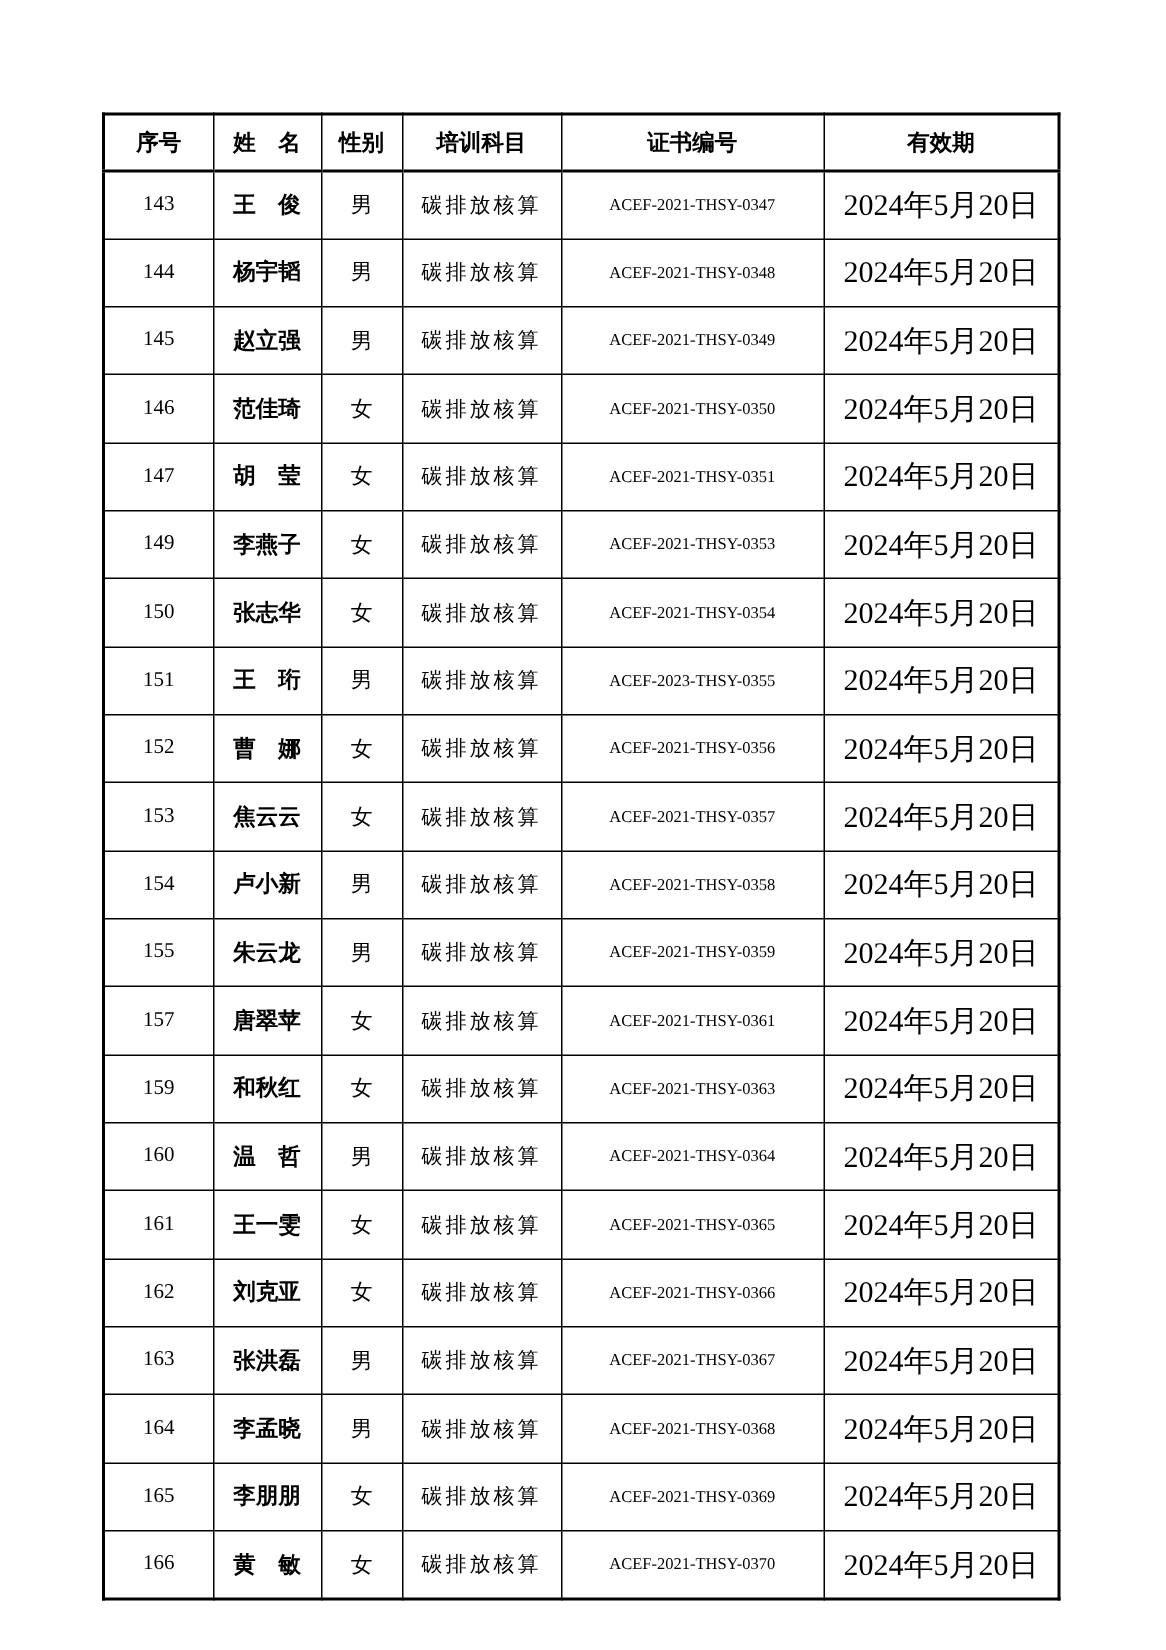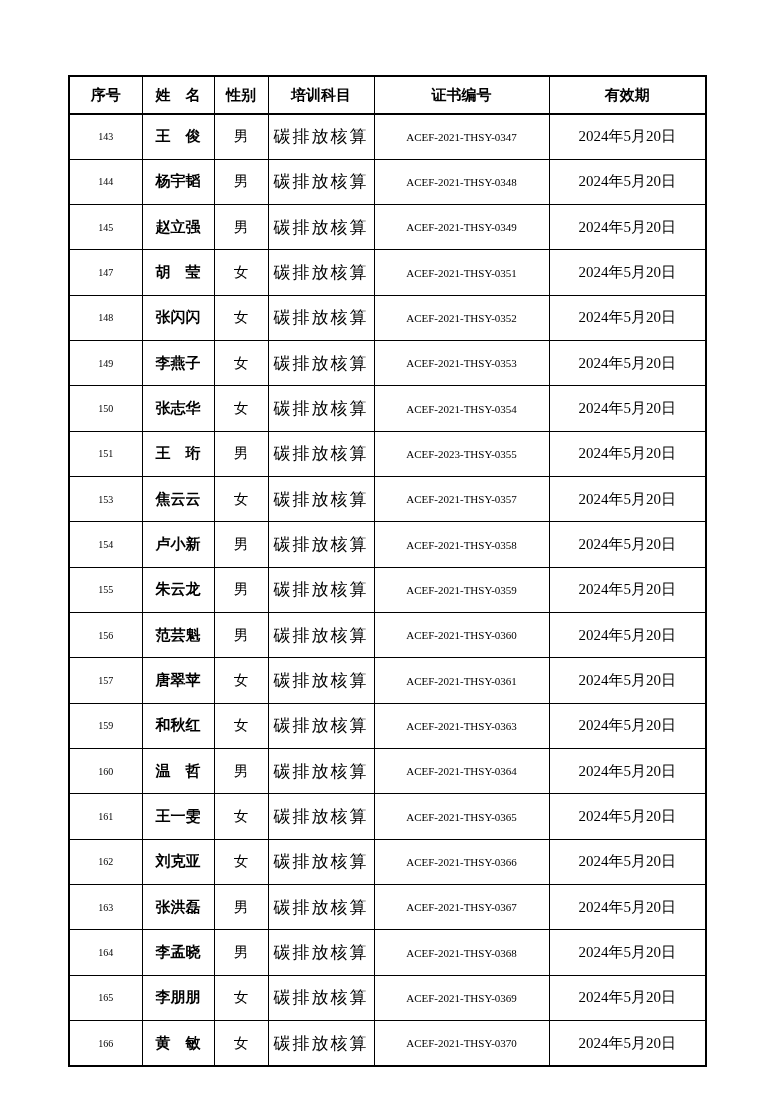--- a/index.html
+++ b/index.html
@@ -43,26 +43,26 @@
     border-bottom-width: 2px;
   }
   .doc-table tbody tr {
     height: 37px;
   }
   .doc-table tbody td {
     font-size: 14.5px;
     font-weight: normal;
   }
   
-  .doc-table td.c0 { font-size: 10px; }                 
+  .doc-table td.c0 { font-size: 14px; }                 
   .doc-table td.c1 { font-size: 15px; font-weight: bold; }                 
   .doc-table td.c2 { font-size: 14.5px; }               
-  .doc-table td.c3 { font-size: 17px; letter-spacing: 2px; } 
+  .doc-table td.c3 { font-size: 14px; letter-spacing: 2px; } 
   .doc-table td.c4 { font-size: 11px; }                 
-  .doc-table td.c5 { font-size: 15px; }               
+  .doc-table td.c5 { font-size: 20px; }               
 </style>
 </head>
 <body>
 
 <table class="doc-table">
   <colgroup>
     <col style="width:73px">
     <col style="width:72px">
     <col style="width:54px">
     <col style="width:106px">
@@ -98,36 +98,36 @@
       </tr>
       <tr>
         <td class="c0">145</td>
         <td class="c1">赵立强</td>
         <td class="c2">男</td>
         <td class="c3">碳排放核算</td>
         <td class="c4">ACEF-2021-THSY-0349</td>
         <td class="c5">2024年5月20日</td>
       </tr>
       <tr>
+        <td class="c0">146</td>
+        <td class="c1">范佳琦</td>
+        <td class="c2">女</td>
+        <td class="c3">碳排放核算</td>
+        <td class="c4">ACEF-2021-THSY-0350</td>
+        <td class="c5">2024年5月20日</td>
+      </tr>
+      <tr>
         <td class="c0">147</td>
         <td class="c1">胡　莹</td>
         <td class="c2">女</td>
         <td class="c3">碳排放核算</td>
         <td class="c4">ACEF-2021-THSY-0351</td>
         <td class="c5">2024年5月20日</td>
       </tr>
       <tr>
-        <td class="c0">148</td>
-        <td class="c1">张闪闪</td>
-        <td class="c2">女</td>
-        <td class="c3">碳排放核算</td>
-        <td class="c4">ACEF-2021-THSY-0352</td>
-        <td class="c5">2024年5月20日</td>
-      </tr>
-      <tr>
         <td class="c0">149</td>
         <td class="c1">李燕子</td>
         <td class="c2">女</td>
         <td class="c3">碳排放核算</td>
         <td class="c4">ACEF-2021-THSY-0353</td>
         <td class="c5">2024年5月20日</td>
       </tr>
       <tr>
         <td class="c0">150</td>
         <td class="c1">张志华</td>
@@ -138,20 +138,28 @@
       </tr>
       <tr>
         <td class="c0">151</td>
         <td class="c1">王　珩</td>
         <td class="c2">男</td>
         <td class="c3">碳排放核算</td>
         <td class="c4">ACEF-2023-THSY-0355</td>
         <td class="c5">2024年5月20日</td>
       </tr>
       <tr>
+        <td class="c0">152</td>
+        <td class="c1">曹　娜</td>
+        <td class="c2">女</td>
+        <td class="c3">碳排放核算</td>
+        <td class="c4">ACEF-2021-THSY-0356</td>
+        <td class="c5">2024年5月20日</td>
+      </tr>
+      <tr>
         <td class="c0">153</td>
         <td class="c1">焦云云</td>
         <td class="c2">女</td>
         <td class="c3">碳排放核算</td>
         <td class="c4">ACEF-2021-THSY-0357</td>
         <td class="c5">2024年5月20日</td>
       </tr>
       <tr>
         <td class="c0">154</td>
         <td class="c1">卢小新</td>
@@ -159,28 +167,20 @@
         <td class="c3">碳排放核算</td>
         <td class="c4">ACEF-2021-THSY-0358</td>
         <td class="c5">2024年5月20日</td>
       </tr>
       <tr>
         <td class="c0">155</td>
         <td class="c1">朱云龙</td>
         <td class="c2">男</td>
         <td class="c3">碳排放核算</td>
         <td class="c4">ACEF-2021-THSY-0359</td>
-        <td class="c5">2024年5月20日</td>
-      </tr>
-      <tr>
-        <td class="c0">156</td>
-        <td class="c1">范芸魁</td>
-        <td class="c2">男</td>
-        <td class="c3">碳排放核算</td>
-        <td class="c4">ACEF-2021-THSY-0360</td>
         <td class="c5">2024年5月20日</td>
       </tr>
       <tr>
         <td class="c0">157</td>
         <td class="c1">唐翠苹</td>
         <td class="c2">女</td>
         <td class="c3">碳排放核算</td>
         <td class="c4">ACEF-2021-THSY-0361</td>
         <td class="c5">2024年5月20日</td>
       </tr>

